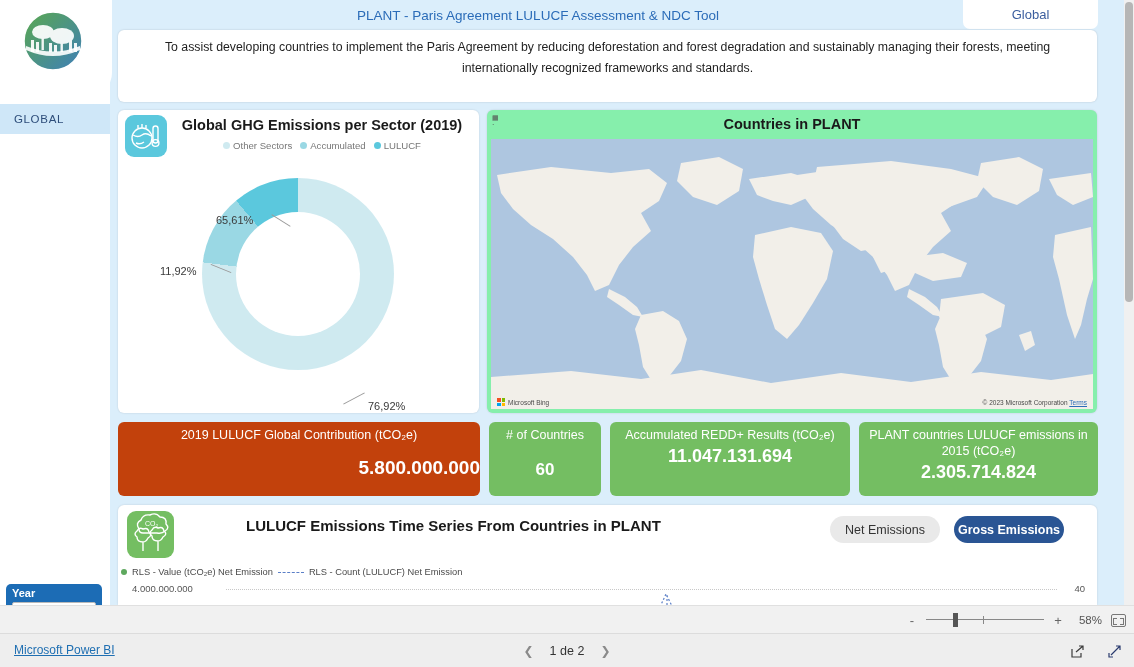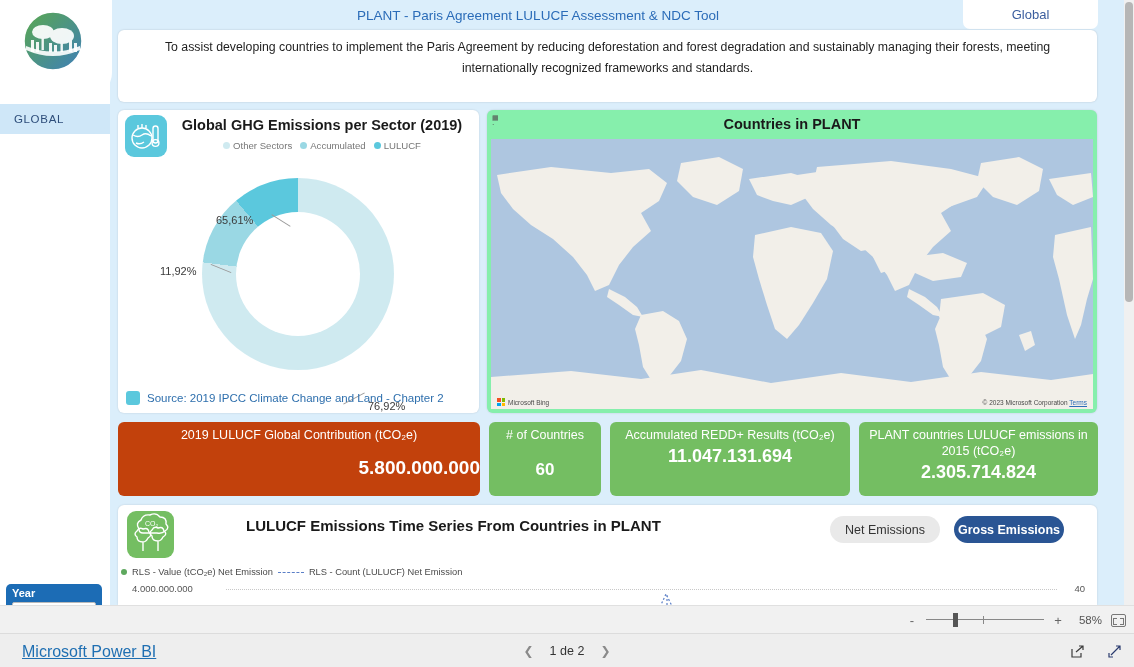--- a/index.html
+++ b/index.html
@@ -420,22 +420,22 @@
 
   
   #footer {
     position: absolute;
     left: 0; top: 633px;
     width: 1134px; height: 34px;
     background: #eeeeee;
     border-top: 1px solid #dcdcdc;
   }
   #pbi-link {
-    position: absolute; left: 22px; top: 9px;
-    font-size: 16px; color: #1f6fb2;
+    position: absolute; left: 14px; top: 9px;
+    font-size: 12px; color: #1f6fb2;
     text-decoration: underline;
   }
   #pager {
     position: absolute; left: 0; top: 0;
     width: 1134px; height: 34px;
     display: flex; align-items: center; justify-content: center;
     gap: 16px;
   }
   .pg-arrow { font-size: 12px; color: #8a8a8a; }
   #pg-label { font-size: 12.5px; color: #333; }
@@ -502,24 +502,20 @@
 
         <div class="leader" style="left:152px; top:60px; width:22px; transform:rotate(32deg);"></div>
         <div class="leader" style="left:92px; top:108px; width:22px; transform:rotate(22deg);"></div>
         <div class="leader" style="left:224px; top:238px; width:24px; transform:rotate(-28deg);"></div>
 
         <div class="dlabel" id="dl-lulucf">65,61%</div>
         <div class="dlabel" id="dl-agri">11,92%</div>
         <div class="dlabel" id="dl-other">76,92%</div>
       </div>
 
-      <div id="donut-source">
-        <i></i>
-        <span>Source: 2019 IPCC Climate Change and Land - Chapter 2</span>
-      </div>
     </div>
 
     <div id="map-card">
       <div id="map-gear">▦<br>·</div>
       <div id="map-title">Countries in PLANT</div>
       <div id="map-body">
         <svg width="602" height="270" viewBox="0 0 602 270">
           <rect width="602" height="270" fill="#aec6e0"></rect>
           <g fill="#f2efe9">
 

